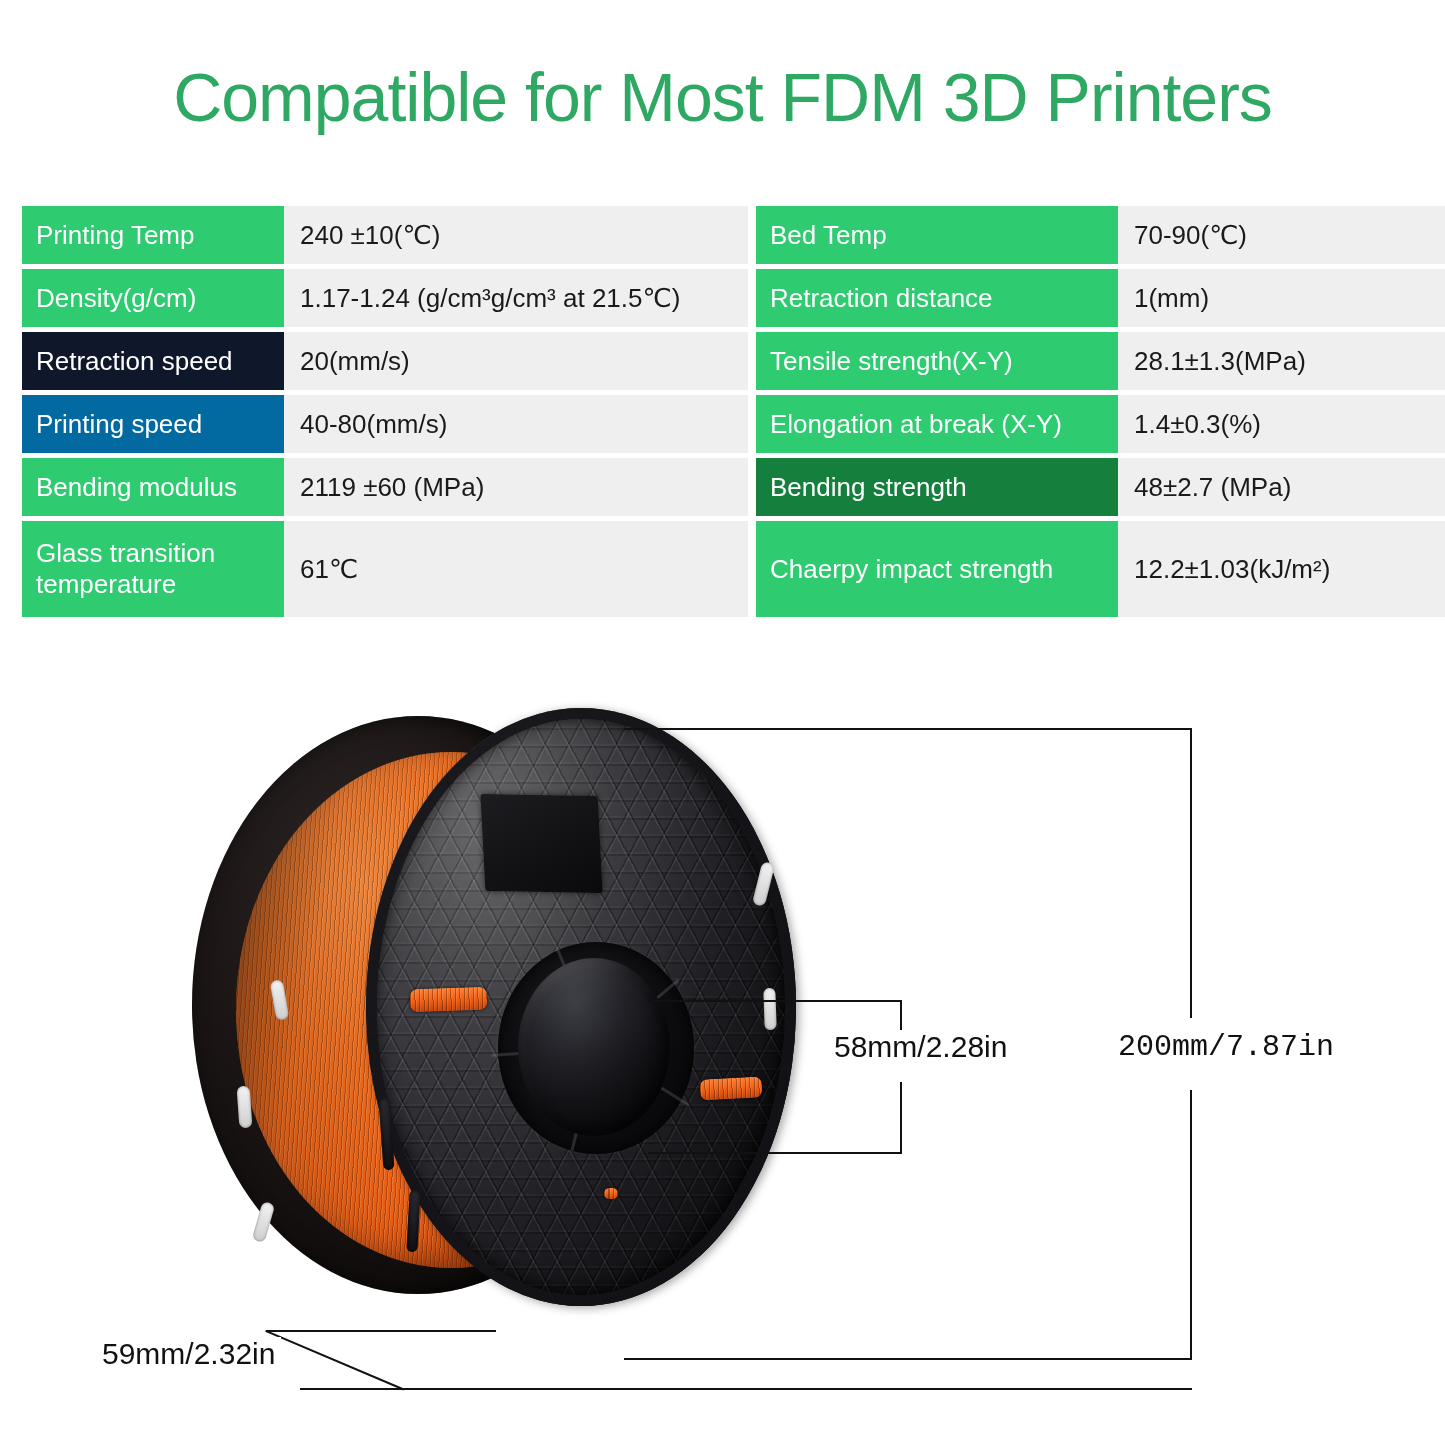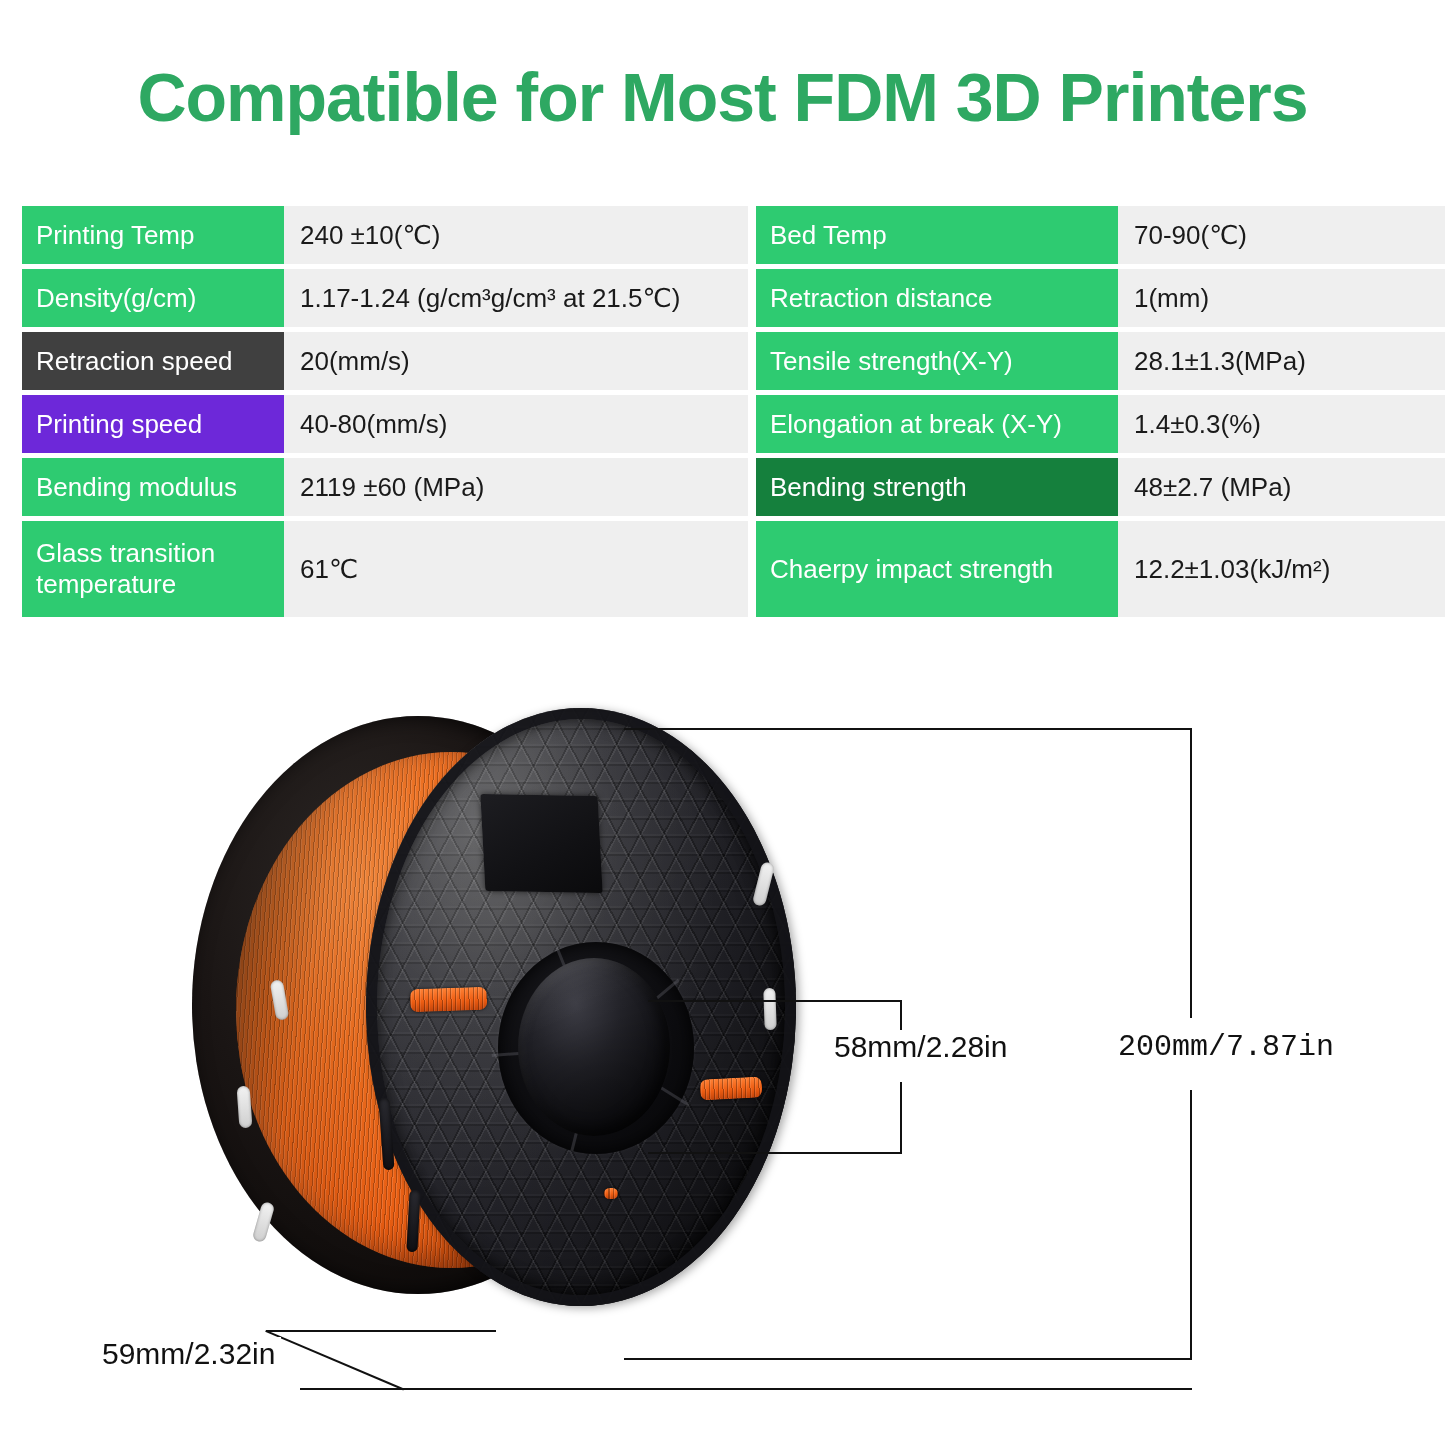--- a/index.html
+++ b/index.html
@@ -10,21 +10,21 @@
     overflow:hidden;
     position:relative;
   }
   .page{position:relative;width:1445px;height:1445px;}
 
   
   .title{
     position:absolute;left:0;top:58px;width:1445px;
     text-align:center;
     font-size:68px;
-    font-weight:bold;
+    font-weight:normal;
     color:#2ea862;
     letter-spacing:-1px;
     white-space:nowrap;
   }
 
   
   .spec-table{position:absolute;display:flex;flex-direction:column;}
   #table-left{left:22px;top:206px;width:726px;}
   #table-right{left:756px;top:206px;width:800px;}
 
@@ -235,25 +235,25 @@
   <div class="spec-table" id="table-left">
     <div class="spec-row">
       <div class="spec-label" style="background:#2ecb71">Printing Temp</div>
       <div class="spec-value">240 ±10(℃)</div>
     </div>
     <div class="spec-row">
       <div class="spec-label" style="background:#2ecb71">Density(g/cm)</div>
       <div class="spec-value">1.17-1.24  (g/cm³g/cm³ at 21.5℃)</div>
     </div>
     <div class="spec-row">
-      <div class="spec-label" style="background:#404040">Retraction speed</div>
+      <div class="spec-label" style="background:#0f172a">Retraction speed</div>
       <div class="spec-value">20(mm/s)</div>
     </div>
     <div class="spec-row">
-      <div class="spec-label" style="background:#6d28d9">Printing speed</div>
+      <div class="spec-label" style="background:#0369a1">Printing speed</div>
       <div class="spec-value">40-80(mm/s)</div>
     </div>
     <div class="spec-row">
       <div class="spec-label" style="background:#2ecb71">Bending modulus</div>
       <div class="spec-value">2119 ±60 (MPa)</div>
     </div>
     <div class="spec-row tall">
       <div class="spec-label" style="background:#2ecb71">Glass transition temperature</div>
       <div class="spec-value">61℃</div>
     </div>

